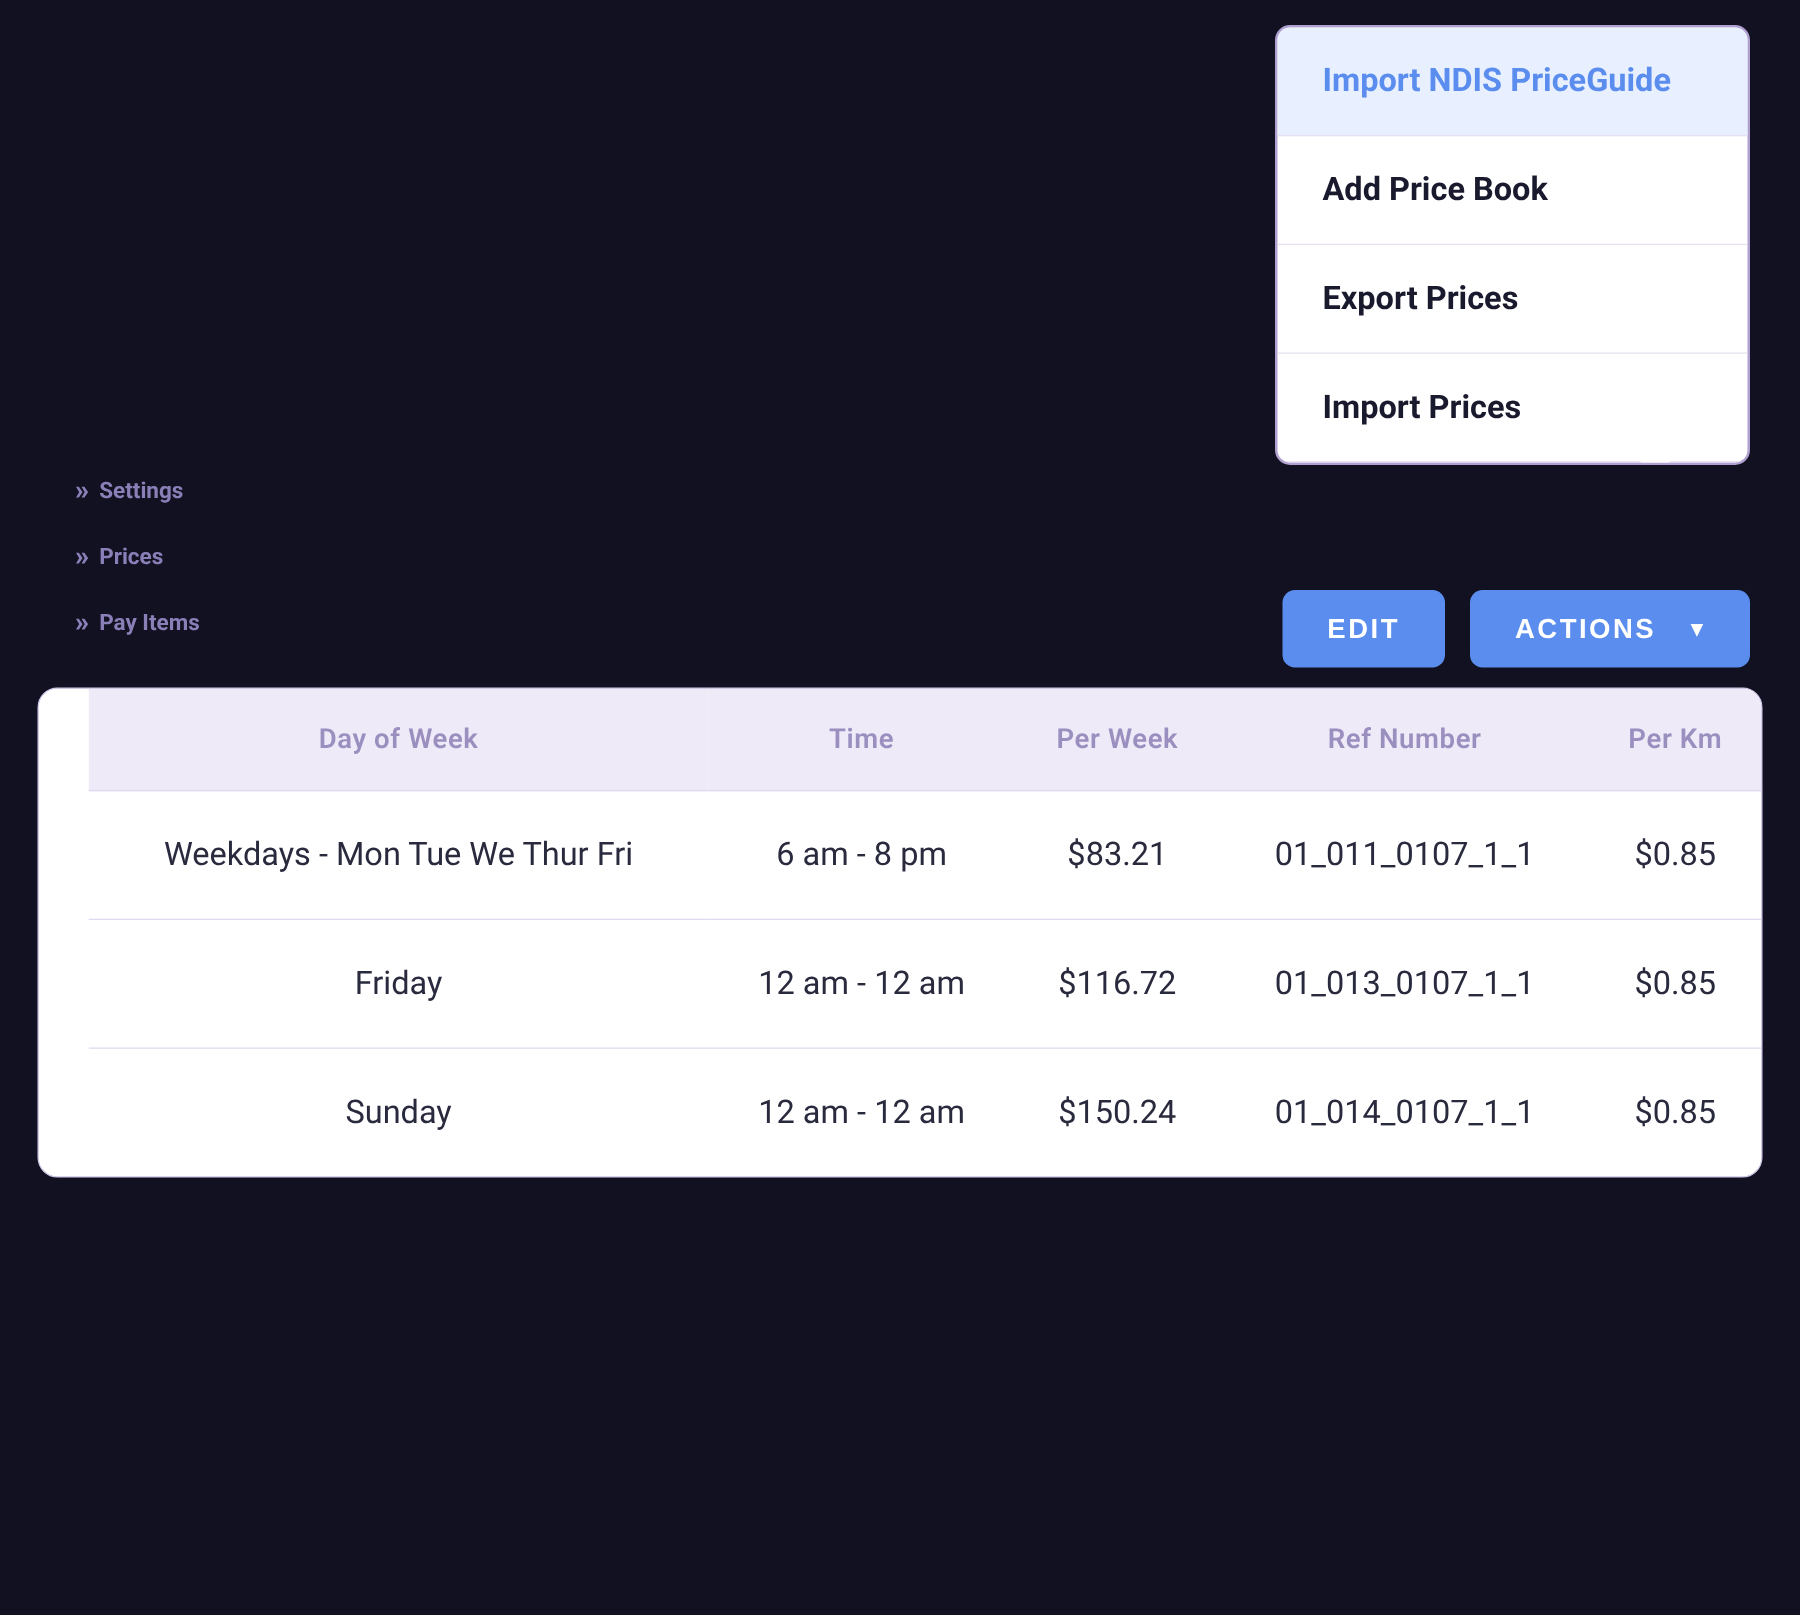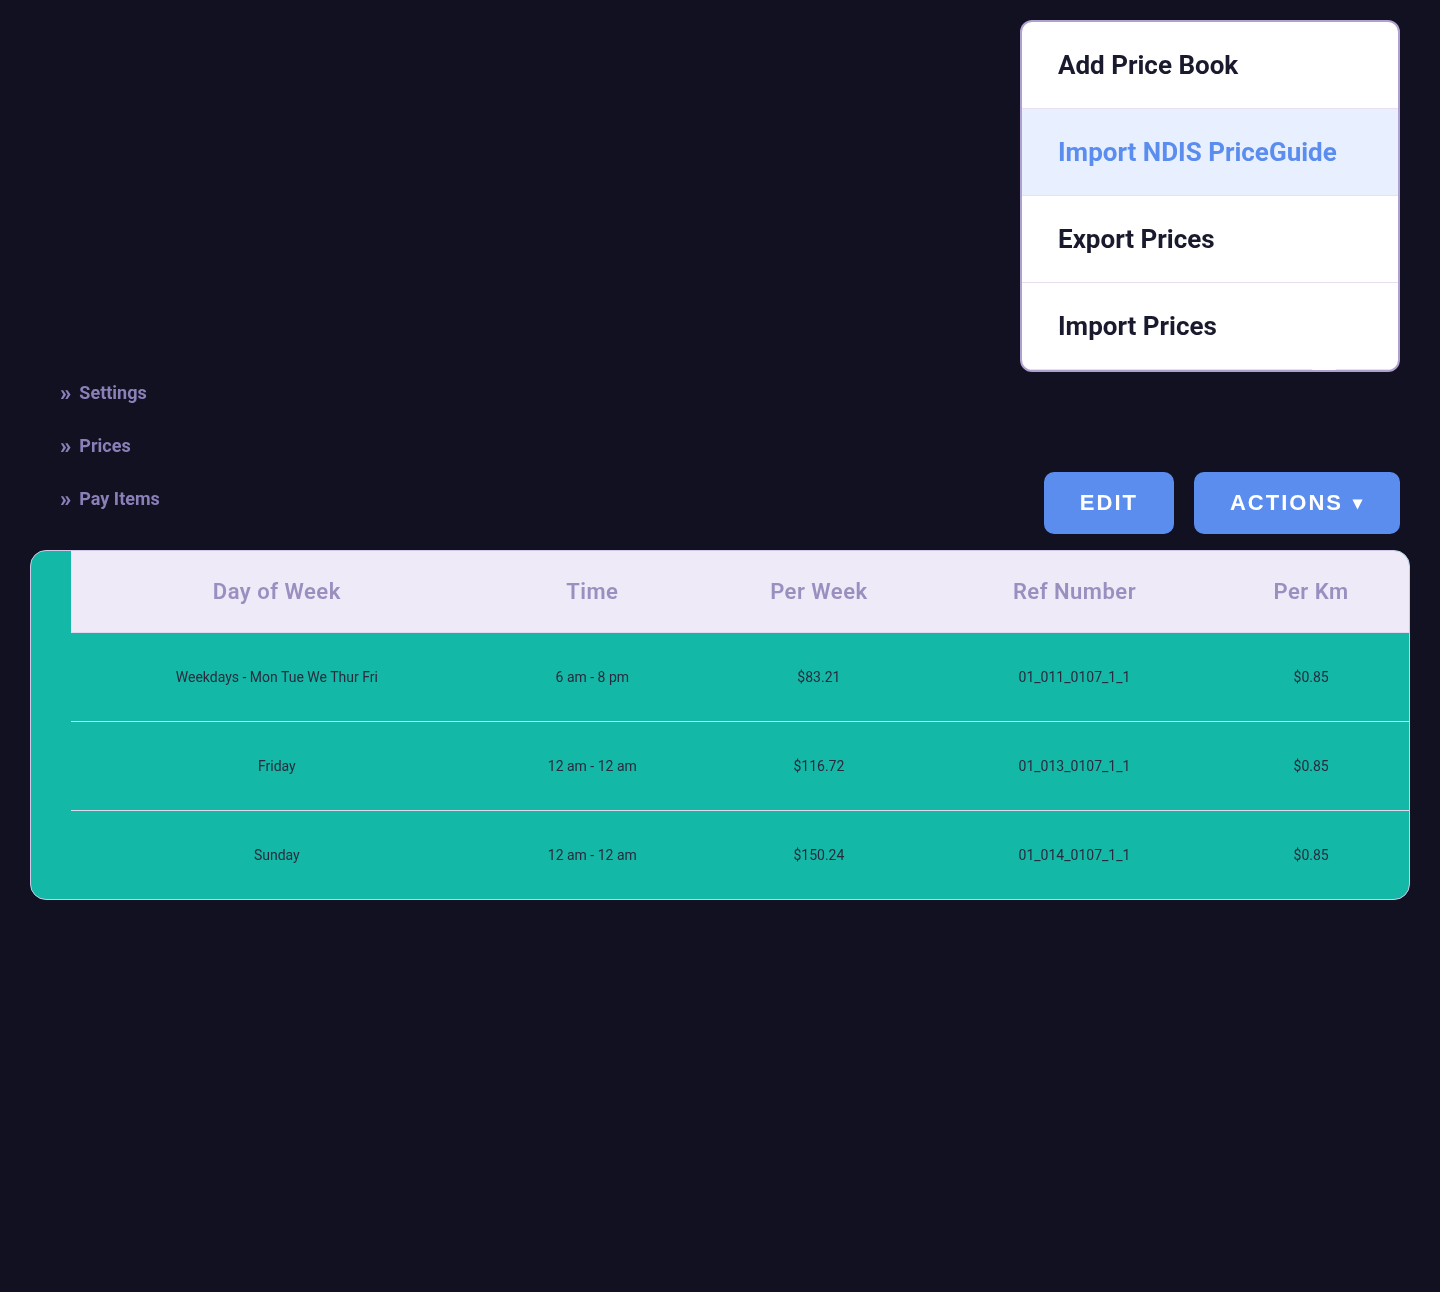--- a/index.html
+++ b/index.html
@@ -135,34 +135,34 @@
       color: white;
       border: none;
       border-radius: 10px;
       padding: 18px 36px;
       font-size: 22px;
       font-weight: 800;
       letter-spacing: 2px;
       cursor: pointer;
       display: flex;
       align-items: center;
-      gap: 10px;
+      gap: 28px;
     }
 
     .chevron-down {
       font-size: 18px;
     }
 
     
     .table-container {
       position: absolute;
       top: 550px;
       left: 30px;
       right: 30px;
-      background: #14b8a6;
+      background: #ffffff;
       border-radius: 16px;
       overflow: hidden;
       border: 1px solid #d0c8e8;
       padding-left: 40px;
     }
 
     .table {
       width: 100%;
       border-collapse: collapse;
     }
@@ -181,21 +181,21 @@
     }
 
     .table tbody tr {
       border-top: 1px solid #e0d8f0;
     }
 
     .table tbody td {
       padding: 36px 20px;
       text-align: center;
       color: #2a2a3e;
-      font-size: 14px;
+      font-size: 26px;
       font-weight: 400;
     }
   </style>
 </head>
 <body>
 
 <div class="page-container">
 
   <nav class="sidebar-nav">
     <div class="sidebar-item">
@@ -206,22 +206,22 @@
       <span class="chevron-icon">»</span>
       <span class="sidebar-label">Prices</span>
     </div>
     <div class="sidebar-item">
       <span class="chevron-icon">»</span>
       <span class="sidebar-label">Pay Items</span>
     </div>
   </nav>
 
   <div class="dropdown-menu">
+    <div class="dropdown-item highlighted">Import NDIS PriceGuide</div>
     <div class="dropdown-item">Add Price Book</div>
-    <div class="dropdown-item highlighted">Import NDIS PriceGuide</div>
     <div class="dropdown-item">Export Prices</div>
     <div class="dropdown-item">Import Prices</div>
     <div class="dropdown-tail"></div>
     <div class="dropdown-tail-inner"></div>
   </div>
 
   <div class="action-buttons">
     <button class="btn-edit">EDIT</button>
     <button class="btn-actions">
       <span>ACTIONS</span>

